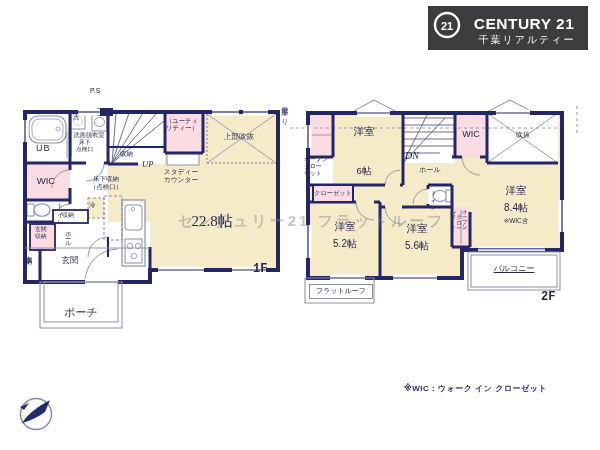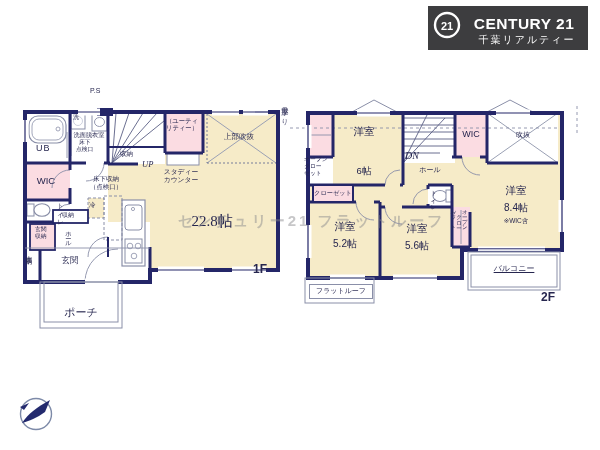--- a/index.html
+++ b/index.html
@@ -1,23 +1,23 @@
 <!DOCTYPE html>
 <html><head>
 <meta charset="utf-8">
 <style>
   html,body{margin:0;padding:0;background:#fff;}
   #stage{position:relative;width:600px;height:450px;background:#ffffff;overflow:hidden;
-         font-family:"Liberation Sans","DejaVu Sans",sans-serif;border-radius:26px;}
+         font-family:"Liberation Sans","DejaVu Sans",sans-serif;}
   #plan-svg{position:absolute;left:0;top:0;}
   .lbl{position:absolute;color:#26264f;white-space:pre-line;line-height:1.18;
        text-align:center;pointer-events:none;}
   .vert{writing-mode:vertical-rl;text-orientation:upright;letter-spacing:1px;}
   .italic{font-style:italic;font-family:"Liberation Serif",serif;}
-  .bold{font-weight:bold;}
+  .bold{font-weight:bold;font-family:Liberation Mono, monospace;}
   .watermark{color:rgba(135,135,140,0.48);font-size:15px;letter-spacing:3px;font-weight:bold;
              white-space:nowrap;}
   .flatbox{position:absolute;border:1px solid #8a8fa8;background:#fff;display:flex;
            align-items:center;justify-content:center;}
   .footnote{color:#2b2b66;font-weight:bold;letter-spacing:0.5px;}
 </style>
 </head>
 <body>
 
 <div id="stage">
@@ -307,15 +307,16 @@
 ゼット</div>
 <div class="lbl" style="left:494px;top:184px;font-size:10.5px;width:44px;">洋室</div>
 <div class="lbl" style="left:491px;top:202px;font-size:10px;width:50px;">8.4帖</div>
 <div class="lbl" style="left:489px;top:217px;font-size:6.5px;width:54px;">※WIC含</div>
 <div class="lbl" style="left:478px;top:264px;font-size:8px;width:72px;text-decoration:underline;">バルコニー</div>
 <div class="flatbox" style="left:309px;top:284px;width:62px;height:13px;">
   <span class="lbl" style="position:static;font-size:7px;">フラットルーフ</span>
 </div>
 <div class="lbl bold" style="left:541px;top:290px;font-size:12px;">2F</div>
 
+<div class="lbl footnote" style="left:404px;top:384px;font-size:8px;white-space:nowrap;">※WIC：ウォーク イン クローゼット</div>
 <div class="lbl watermark" style="left:178px;top:212px;">センチュリー21 フラットルーフ</div>
 
 </div>
 
 </body></html>

